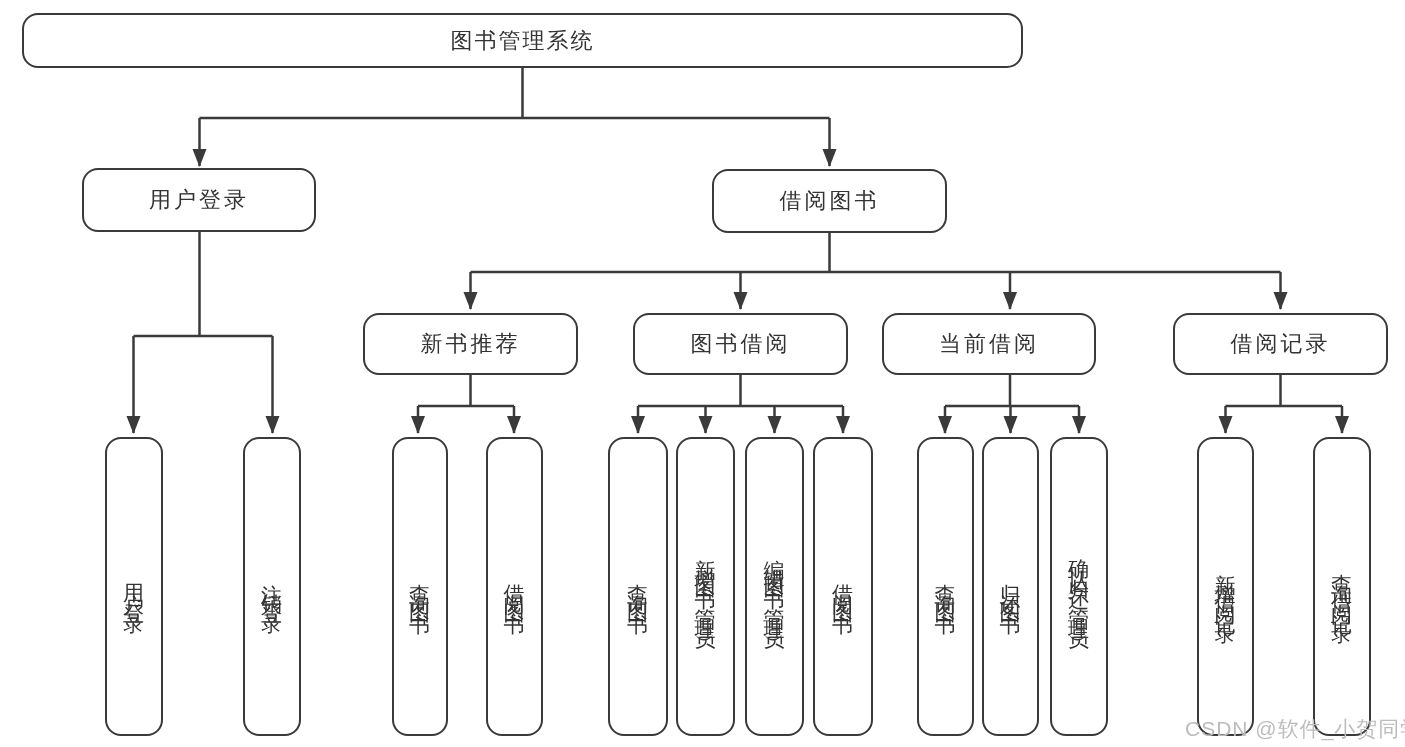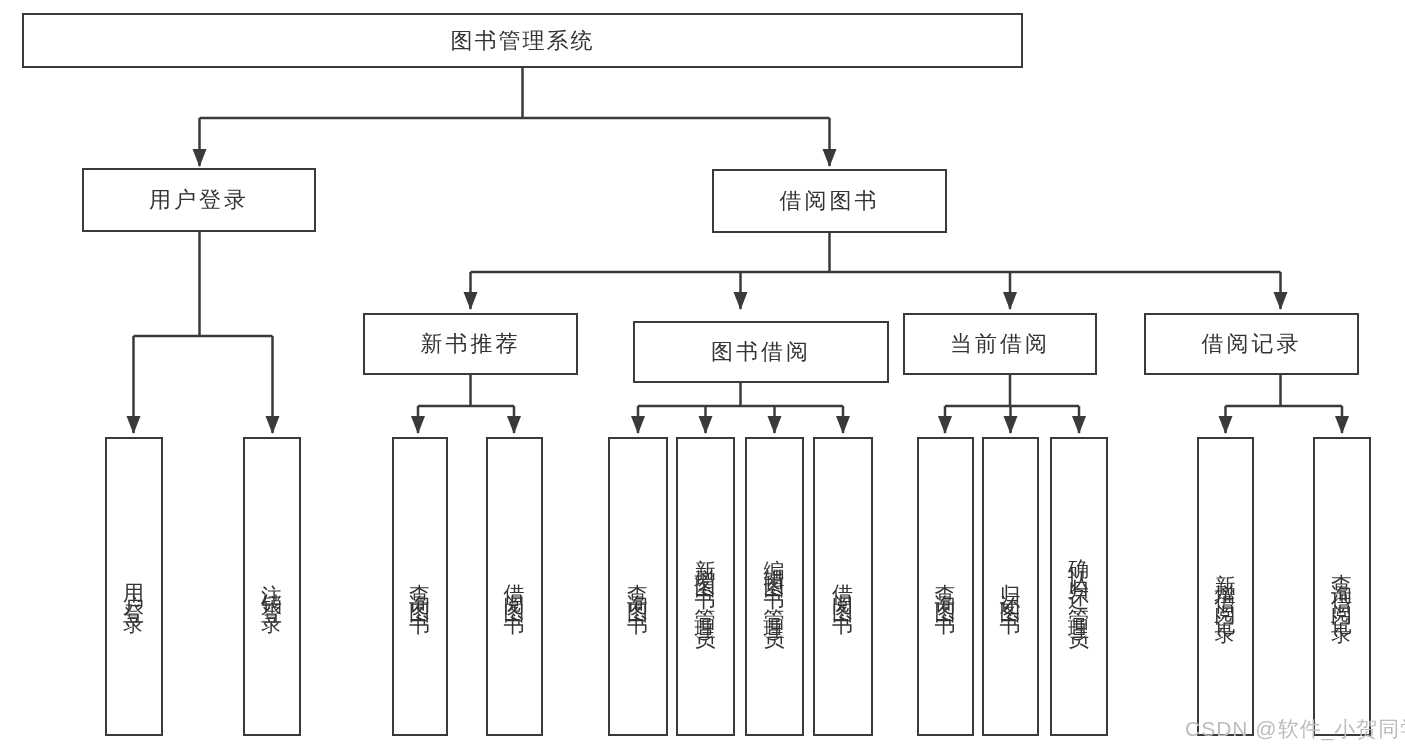--- a/index.html
+++ b/index.html
@@ -53,21 +53,21 @@
   #watermark {
     position: absolute;
     left: 1185px;
     top: 715px;
     font-size: 21px;
     color: #bcbcbc;
     letter-spacing: 1px;
     white-space: nowrap;
     z-index: 3;
   }
-  .box { z-index: 2; }
+  .box { z-index: 2; border-radius: 16px; }
 </style>
 </head>
 <body>
 
 <div id="stage">
 
   <svg id="connectors" width="1405" height="747" viewBox="0 0 1405 747">
     <defs>
       <marker id="arw" markerUnits="userSpaceOnUse" markerWidth="22" markerHeight="18" refX="17" refY="7" orient="auto">
         <path d="M0 0 L18 7 L0 14 Z" fill="#3a3a3a"></path>
@@ -110,27 +110,27 @@
   <div class="box" style="left:82px; top:168px; width:234px; height:64px;">
     <span class="hlabel">用户登录</span>
   </div>
   <div class="box" style="left:712px; top:169px; width:235px; height:64px;">
     <span class="hlabel">借阅图书</span>
   </div>
 
   <div class="box" style="left:363px; top:313px; width:215px; height:62px;text-align:right;">
     <span class="hlabel">新书推荐</span>
   </div>
-  <div class="box" style="left:633px; top:313px; width:256px; height:62px;margin-top:8px;">
+  <div class="box" style="left:633px; top:313px; width:215px; height:62px;">
     <span class="hlabel">图书借阅</span>
   </div>
-  <div class="box" style="left:903px; top:313px; width:194px; height:62px;">
+  <div class="box" style="left:882px; top:313px; width:214px; height:62px;">
     <span class="hlabel">当前借阅</span>
   </div>
-  <div class="box" style="left:1144px; top:313px; width:215px; height:62px;">
+  <div class="box" style="left:1173px; top:313px; width:215px; height:62px;">
     <span class="hlabel">借阅记录</span>
   </div>
 
   <div class="box vbox" style="left:105px; top:437px; width:58px; height:299px;">
     <span class="vtext">用户登录</span>
   </div>
   <div class="box vbox" style="left:243px; top:437px; width:58px; height:299px;">
     <span class="vtext">注销登录</span>
   </div>
 

